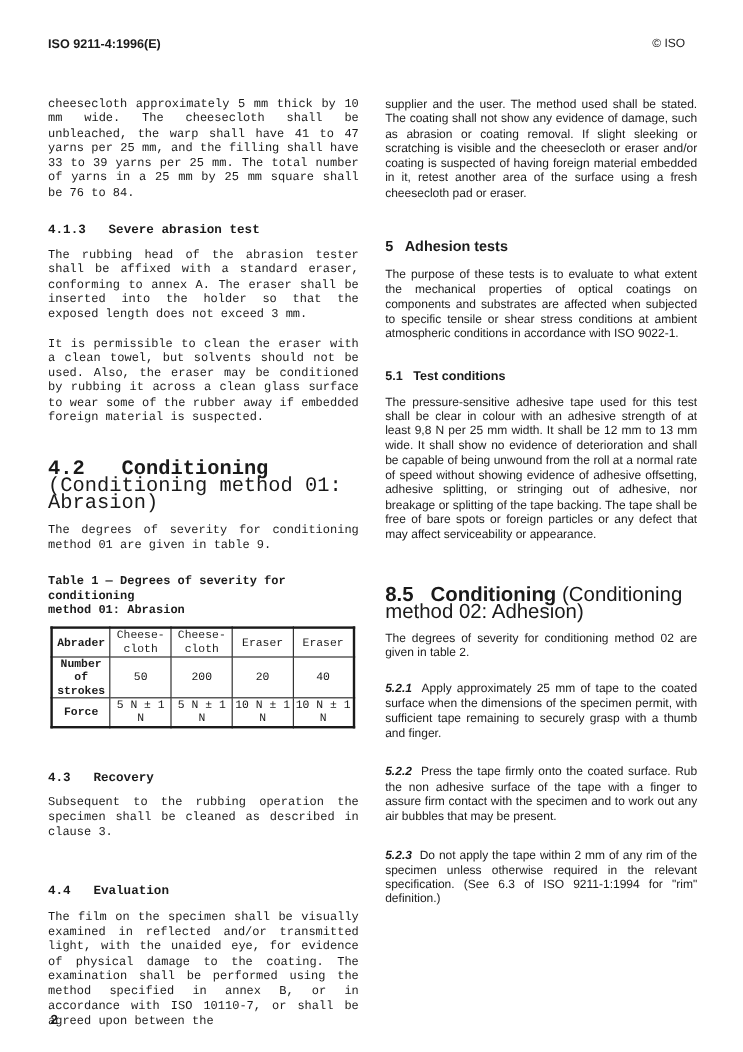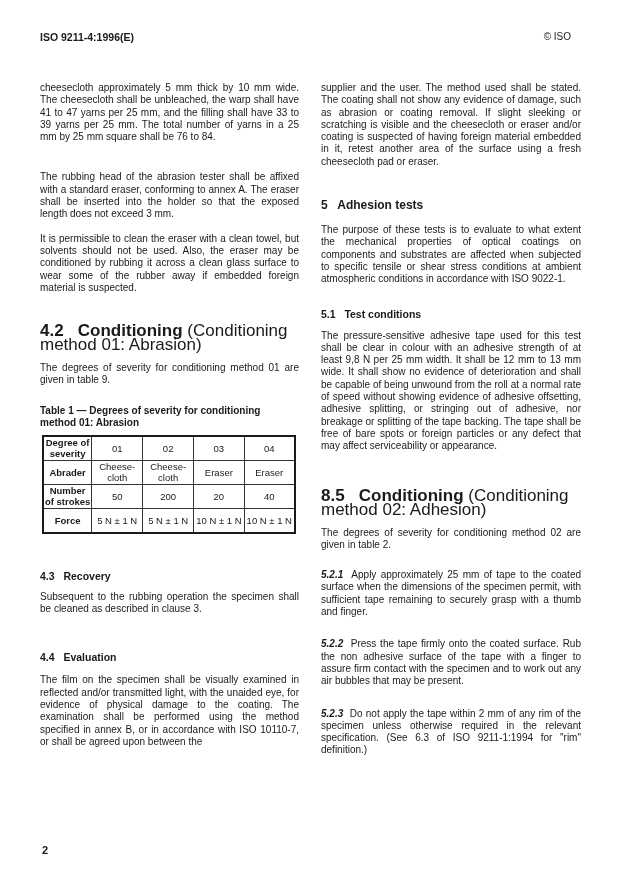--- a/index.html
+++ b/index.html
@@ -1,21 +1,21 @@
 <!DOCTYPE html>
 <html><head>
   <meta charset="utf-8">
   <style>
     html, body { margin: 0; padding: 0; background: #ffffff; }
     body { width: 619px; height: 877px; position: relative; overflow: hidden;
       font-family: "Liberation Sans", sans-serif; color: #1a1a1a; }
     .hdr-left { position: absolute; left: 40px; top: 31px; font-weight: bold; font-size: 10.5px; }
     .hdr-right { position: absolute; right: 48px; top: 31px; font-size: 10px; }
     .col { position: absolute; top: 82px; width: 259px; }
-    .col-left { left: 40px; }
+    .col-left { left: 40px; font-family: Liberation Mono, monospace; }
     .col-right { left: 321px; width: 260px; }
     p { margin: 0; font-size: 10px; line-height: 12.3px; text-align: justify; }
     .h3 { font-weight: bold; font-size: 10.5px; margin: 0; }
     .h2 { font-size: 17px; margin: 0; line-height: 14px; }
     .h2 b { font-weight: bold; }
     .h1 { font-weight: bold; font-size: 12px; margin: 0; }
     .num { font-weight: bold; font-style: italic; }
     .tbl-title { text-align: left; font-weight: bold; font-size: 10px; line-height: 12px; margin: 0; }
     table.sev { border-collapse: collapse; margin-left: 2px; width: 254px; border: 2px solid #1a1a1a; }
     table.sev td { border: 1px solid #333; font-size: 9.5px; text-align: center; padding: 0; height: 23px; line-height: 11px; }
@@ -26,20 +26,24 @@
 </head>
 <body>
 
 <div class="hdr-left">ISO 9211-4:1996(E)</div>
 <div class="hdr-right">© ISO</div>
 
 <div class="col col-left">
   <p>cheesecloth approximately 5 mm thick by 10 mm wide. The cheesecloth shall be unbleached, the warp shall have 41 to 47 yarns per 25 mm, and the filling shall have 33 to 39 yarns per 25 mm. The total number of yarns in a 25 mm by 25 mm square shall be 76 to 84.</p>
 
   <div style="height:18px"></div>
+  <div class="h3">
+    <span>4.1.3</span>&nbsp;&nbsp;
+    <span>Severe abrasion test</span>
+  </div>
   <div style="height:10px"></div>
   <p>The rubbing head of the abrasion tester shall be affixed with a standard eraser, conforming to annex A. The eraser shall be inserted into the holder so that the exposed length does not exceed 3 mm.</p>
   <div style="height:12px"></div>
   <p>It is permissible to clean the eraser with a clean towel, but solvents should not be used. Also, the eraser may be conditioned by rubbing it across a clean glass surface to wear some of the rubber away if embedded foreign material is suspected.</p>
 
   <div style="height:30px"></div>
   <div class="h2">
     <b>4.2</b>&nbsp;&nbsp;
     <b>Conditioning</b>
     <span>(Conditioning method 01: Abrasion)</span>
@@ -49,27 +53,20 @@
 
   <div style="height:18px"></div>
   <div class="tbl-title">
     <div></div>
     <div>Table 1 — Degrees of severity for conditioning</div>
     <div>method 01: Abrasion</div>
   </div>
   <div style="height:6px"></div>
   <table class="sev">
     <tbody>
-        <tr>
-      <td class="rowhead">Degree of severity</td>
-      <td class="val">01</td>
-      <td class="val">02</td>
-      <td class="val">03</td>
-      <td class="val">04</td>
-    </tr>
     <tr>
       <td class="rowhead">Abrader</td>
       <td class="val">Cheese-cloth</td>
       <td class="val">Cheese-cloth</td>
       <td class="val">Eraser</td>
       <td class="val">Eraser</td>
     </tr>
     <tr>
       <td class="rowhead">Number of strokes</td>
       <td class="val">50</td>

